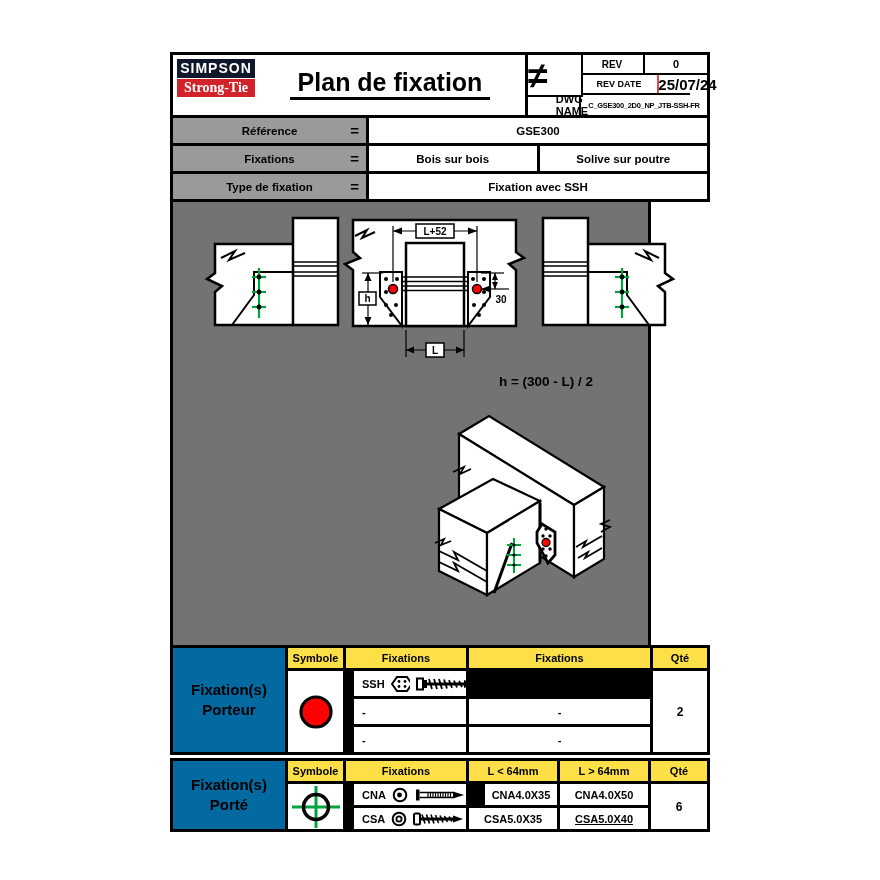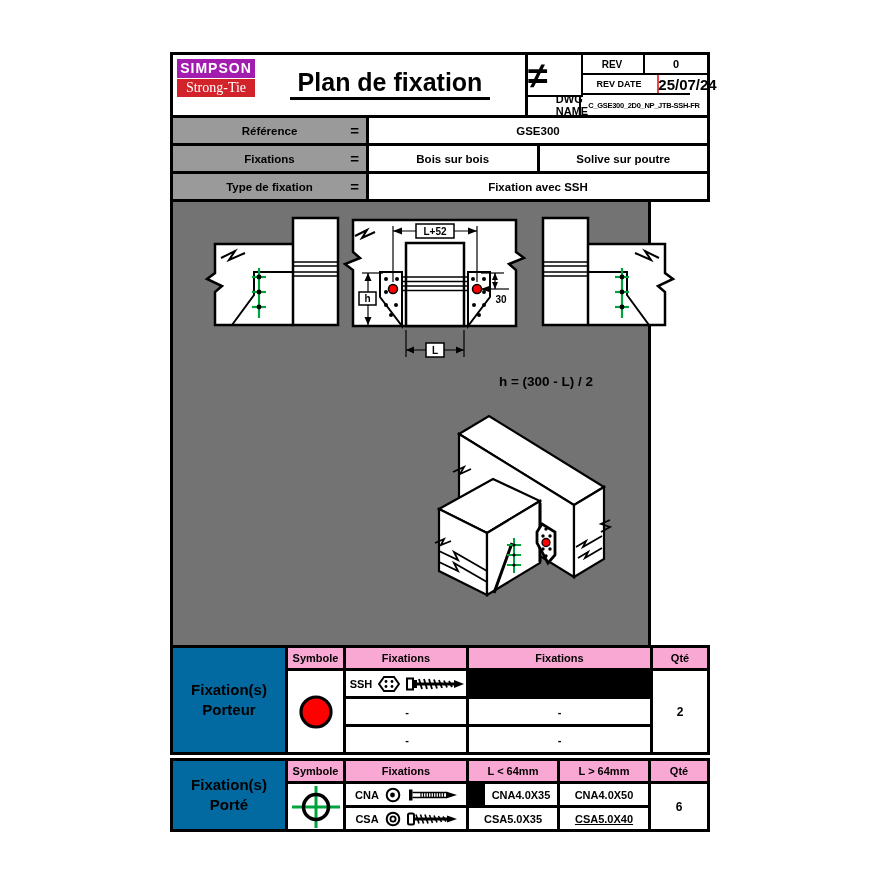--- a/index.html
+++ b/index.html
@@ -3,24 +3,24 @@
 <meta charset="utf-8">
 <style>
   html,body{margin:0;padding:0;background:#fff;}
   #canvas{position:relative;width:880px;height:880px;background:#fff;overflow:hidden;
           font-family:"Liberation Sans",sans-serif;color:#000;}
   .abs{position:absolute;box-sizing:border-box;}
 
   
   .title-block{left:170px;top:52px;width:540px;height:66px;border:3px solid #000;}
   .logo{left:4px;top:4px;width:78px;}
-  .logo-simpson{background:#a21caf;color:#fff;font-weight:bold;font-size:14px;height:19px;
+  .logo-simpson{background:#0f172a;color:#fff;font-weight:bold;font-size:14px;height:19px;
                 line-height:19px;text-align:center;letter-spacing:1px;}
   .logo-strongtie{background:#d2232a;color:#fff;font-family:"Liberation Serif",serif;
-                  font-weight:normal;font-size:14px;height:18px;line-height:18px;
+                  font-weight:bold;font-size:14px;height:18px;line-height:18px;
                   text-align:center;margin-top:1px;}
   .doc-title{left:92px;top:13px;width:250px;text-align:center;font-size:25px;font-weight:bold;}
   .doc-title span{border-bottom:3px solid #000;padding:0 8px 1px;}
   .rev-block{right:0;top:0;width:182px;height:60px;border-left:3px solid #000;}
   .cell{position:absolute;box-sizing:border-box;display:flex;align-items:center;
         justify-content:center;font-weight:bold;}
   .neq-cell{left:0;top:0;width:53px;height:40px;border-right:2px solid #000;
             border-bottom:2px solid #000;font-size:36px;font-weight:900;}
   .rev-label{left:53px;top:0;width:64px;height:20px;border-right:2px solid #000;
              border-bottom:2px solid #000;font-size:10px;}
@@ -48,25 +48,25 @@
   svg text{font-family:"Liberation Sans",sans-serif;font-weight:bold;fill:#000;stroke:none;}
 
   
   .fix-table{left:170px;width:540px;border:3px solid #000;background:#000;display:grid;gap:3px;}
   #porteur-table{top:645px;grid-template-columns:112px 55px 120px 181px 1fr;
                  grid-template-rows:20px 25px 25px 25px;}
   #porte-table{top:758px;grid-template-columns:112px 55px 120px 88px 88px 1fr;
                grid-template-rows:20px 21px 21px;}
   .tcell{background:#fff;display:flex;align-items:center;justify-content:center;
          font-weight:bold;font-size:11px;box-sizing:border-box;}
-  .hcell{background:#f9a8d4;}
+  .hcell{background:#fde047;}
   .label-cell{grid-row:1/-1;background:#0369a1;display:flex;align-items:center;justify-content:center;
               text-align:center;font-weight:bold;font-size:15px;line-height:1.35;padding:0 16px;}
   .span-rows{grid-row:2/-1;}
-  .name-cell{justify-content:center;padding-left:2px;gap:6px;}
+  .name-cell{justify-content:flex-start;padding-left:8px;gap:6px;margin-left:8px;}
 </style>
 </head>
 <body>
 
 <div id="canvas">
 
   <div class="abs title-block">
     <div class="abs logo">
       <div class="logo-simpson">SIMPSON</div>
       <div class="logo-strongtie">Strong-Tie</div>

